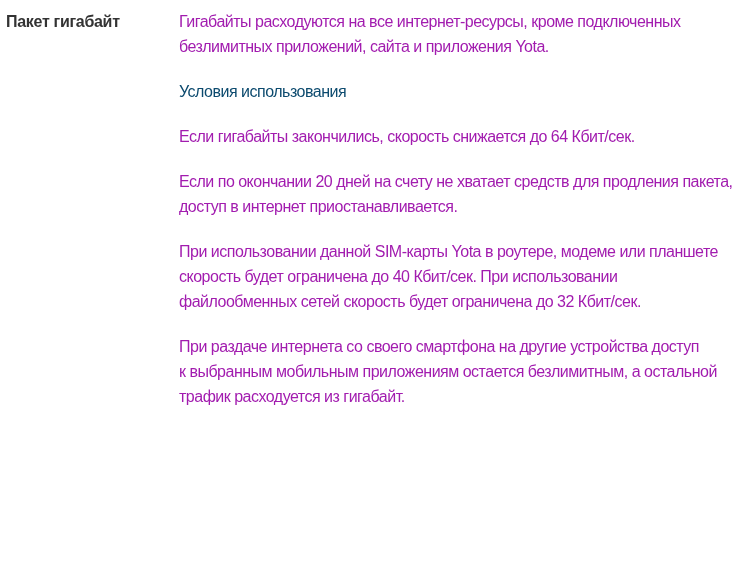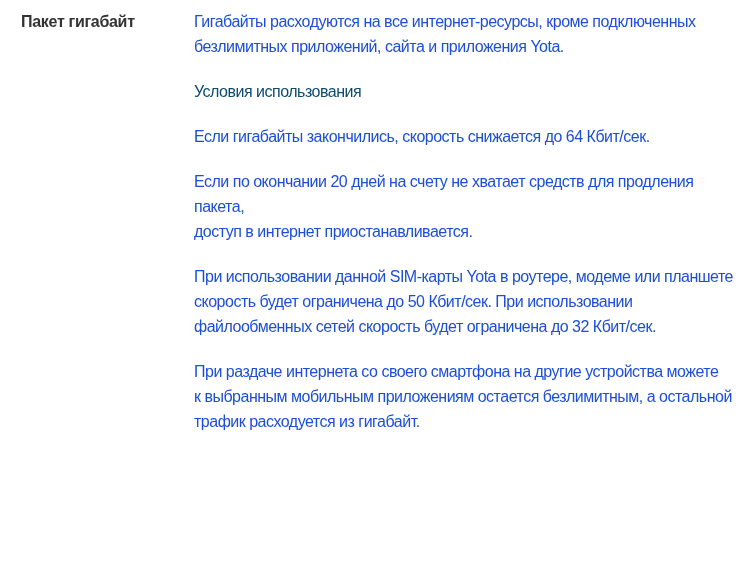--- a/index.html
+++ b/index.html
@@ -6,21 +6,21 @@
     margin: 0;
     padding: 0;
     background: #ffffff;
     font-family: "Liberation Sans", "DejaVu Sans", sans-serif;
   }
   .section-row {
     display: flex;
     width: 744px;
     height: 583px;
     box-sizing: border-box;
-    padding: 9px 0 0 21px;
+    padding: 9px 0 0 6px;
     background: #ffffff;
   }
   .label-col {
     width: 173px;
     flex: none;
   }
   .section-title {
     font-size: 16px;
     font-weight: 700;
     line-height: 25px;
@@ -28,21 +28,21 @@
     letter-spacing: -0.3px;
   }
   .content-col {
     flex: 1;
     min-width: 0;
   }
   .para {
     margin: 0 0 20px 0;
     font-size: 16px;
     line-height: 25px;
-    color: #1d4ed8;
+    color: #a21caf;
     letter-spacing: -0.5px;
     white-space: pre-line;
   }
   .para.subheading {
     color: #0c4a6e;
   }
 </style>
 </head>
 <body>
 
@@ -51,19 +51,19 @@
     <div class="section-title">Пакет гигабайт</div>
   </div>
   <div class="content-col">
     <p class="para">Гигабайты расходуются на все интернет-ресурсы, кроме подключенных
 безлимитных приложений, сайта и приложения Yota.</p>
     <p class="para subheading">Условия использования</p>
     <p class="para">Если гигабайты закончились, скорость снижается до 64 Кбит/сек.</p>
     <p class="para">Если по окончании 20 дней на счету не хватает средств для продления пакета,
 доступ в интернет приостанавливается.</p>
     <p class="para">При использовании данной SIM-карты Yota в роутере, модеме или планшете
-скорость будет ограничена до 50 Кбит/сек. При использовании
+скорость будет ограничена до 40 Кбит/сек. При использовании
 файлообменных сетей скорость будет ограничена до 32 Кбит/сек.</p>
-    <p class="para">При раздаче интернета со своего смартфона на другие устройства можете
+    <p class="para">При раздаче интернета со своего смартфона на другие устройства доступ
 к выбранным мобильным приложениям остается безлимитным, а остальной
 трафик расходуется из гигабайт.</p>
   </div>
 </div>
 
 </body></html>

